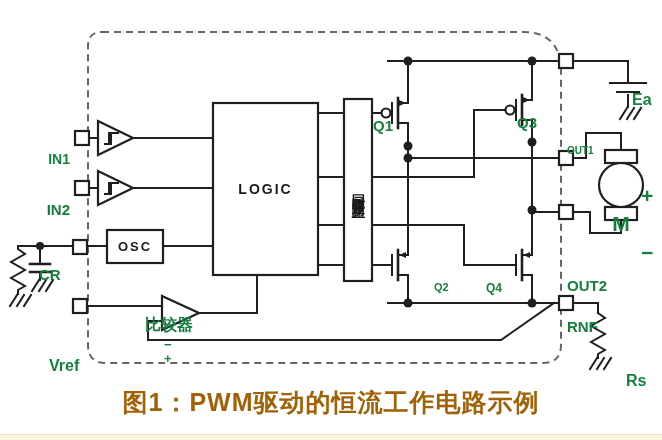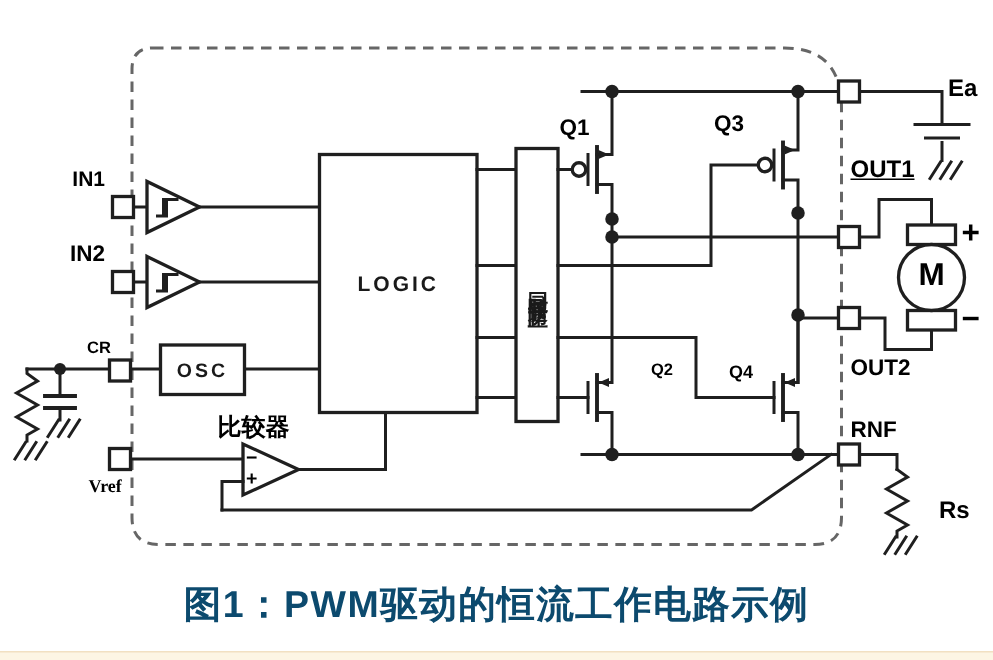--- a/index.html
+++ b/index.html
@@ -1,31 +1,31 @@
 <!DOCTYPE html>
 <html><head>
 <meta charset="utf-8">
 <style>
   html,body{margin:0;padding:0;background:#ffffff;}
   #stage{
     position:relative;width:662px;height:440px;background:#ffffff;overflow:hidden;
     font-family:"Liberation Sans","DejaVu Sans",sans-serif;color:#1f1f1f;
   }
-  .lbl{position:absolute;white-space:nowrap;color:#000000;}
+  .lbl{position:absolute;white-space:nowrap;color:#15803d;margin-top:40px;}
   .w600{font-weight:600;}
   .w700{font-weight:700;}
   .right{text-align:right;}
   .boxlbl{position:absolute;display:flex;align-items:center;justify-content:center;color:#1a1a1a;}
   #stp-label{
     writing-mode:vertical-rl;text-orientation:upright;
     letter-spacing:2px;
   }
   #caption{
     position:absolute;left:0;right:0;top:386px;text-align:center;
-    font-size:25px;font-weight:600;letter-spacing:1px;color:#0c4a6e;
+    font-size:25px;font-weight:600;letter-spacing:1px;color:#a16207;
   }
   #bottom-strip{
     position:absolute;left:0;right:0;bottom:0;height:5px;
     background:#fdf5e4;border-top:1.5px solid #f2e0c2;
   }
   svg{position:absolute;left:0;top:0;}
   .wire{stroke:#1f1f1f;stroke-width:2;fill:none;stroke-linecap:square;}
   .thick{stroke-width:2.6;}
   .blk{fill:#ffffff;stroke:#1f1f1f;stroke-width:2.2;}
   .dot{fill:#1f1f1f;stroke:none;}
@@ -165,39 +165,39 @@
 
     <g>
       <path class="wire" d="M573,303 H598 V313"></path>
       <path class="wire" d="M598,313 L605,318 L591,326 L605,334 L591,342 L605,350 L598,354 V358"></path>
       <path class="wire" d="M590,369 L597,358 M597,369 L604,358 M604,369 L611,358" stroke-width="2.4"></path>
     </g>
   </svg>
 
   <div class="lbl w600 right" id="in1" style="left:38px;top:111px;width:32px;font-size:14px;">IN1</div>
   <div class="lbl w600 right" id="in2" style="left:38px;top:161px;width:32px;font-size:15px;">IN2</div>
-  <div class="lbl w600" id="cr" style="left:58px;top:226px;font-size:11px;">CR</div>
-  <div class="lbl w600" id="vref" style="left:59px;top:317px;font-size:12px;font-family:Liberation Serif, serif;">Vref</div>
+  <div class="lbl w600" id="cr" style="left:39px;top:226px;font-size:15px;">CR</div>
+  <div class="lbl w600" id="vref" style="left:49px;top:317px;font-size:16px;">Vref</div>
 
 
   <div class="boxlbl w700" style="left:107px;top:230px;width:56px;height:33px;font-size:13px;letter-spacing:2px;">OSC</div>
   <div class="boxlbl w700" style="left:213px;top:103px;width:105px;height:172px;font-size:14px;letter-spacing:2px;">LOGIC</div>
   <div class="lbl w700" style="left:145px;top:275px;font-size:16px;">比较器</div>
   <div class="boxlbl w700" id="stp-label" style="left:344px;top:102px;width:28px;height:176px;font-size:13.5px;">同时导通防止</div>
 
   <div class="lbl w700" style="left:164px;top:297px;font-size:13px;">−</div>
   <div class="lbl w700" style="left:164px;top:311px;font-size:13px;">+</div>
 
   <div class="lbl w600" style="left:373px;top:77px;font-size:15px;">Q1</div>
-  <div class="lbl w600" style="left:476px;top:74px;font-size:15px;text-align:center;">Q3</div>
+  <div class="lbl w600" style="left:517px;top:74px;font-size:15px;text-align:center;">Q3</div>
   <div class="lbl w600" style="left:434px;top:241px;font-size:11px;">Q2</div>
   <div class="lbl w600" style="left:486px;top:241px;font-size:12px;">Q4</div>
 
   <div class="lbl w600" style="left:632px;top:51px;font-size:16px;">Ea</div>
-  <div class="lbl w600" style="left:567px;top:105px;font-size:16px;text-decoration:underline;">OUT1</div>
+  <div class="lbl w600" style="left:567px;top:105px;font-size:10px;">OUT1</div>
   <div class="lbl w600" style="left:567px;top:237px;font-size:15px;">OUT2</div>
   <div class="lbl w600" style="left:567px;top:278px;font-size:15px;">RNF</div>
   <div class="lbl w600" style="left:626px;top:332px;font-size:16px;">Rs</div>
 
   <div class="lbl w600" style="left:609px;top:172px;width:24px;text-align:center;font-size:21px;">M</div>
   <div class="lbl w600" style="left:641px;top:144px;font-size:21px;">+</div>
   <div class="lbl w600" style="left:641px;top:201px;font-size:21px;">−</div>
 
   <div id="caption">图1：PWM驱动的恒流工作电路示例</div>
 

